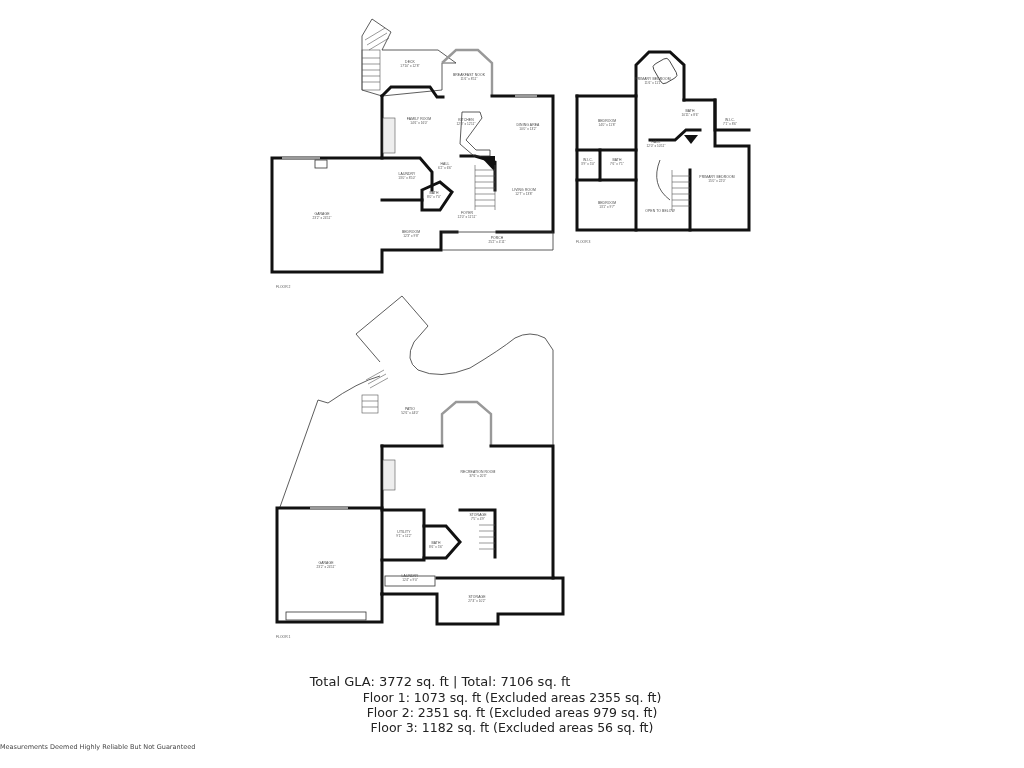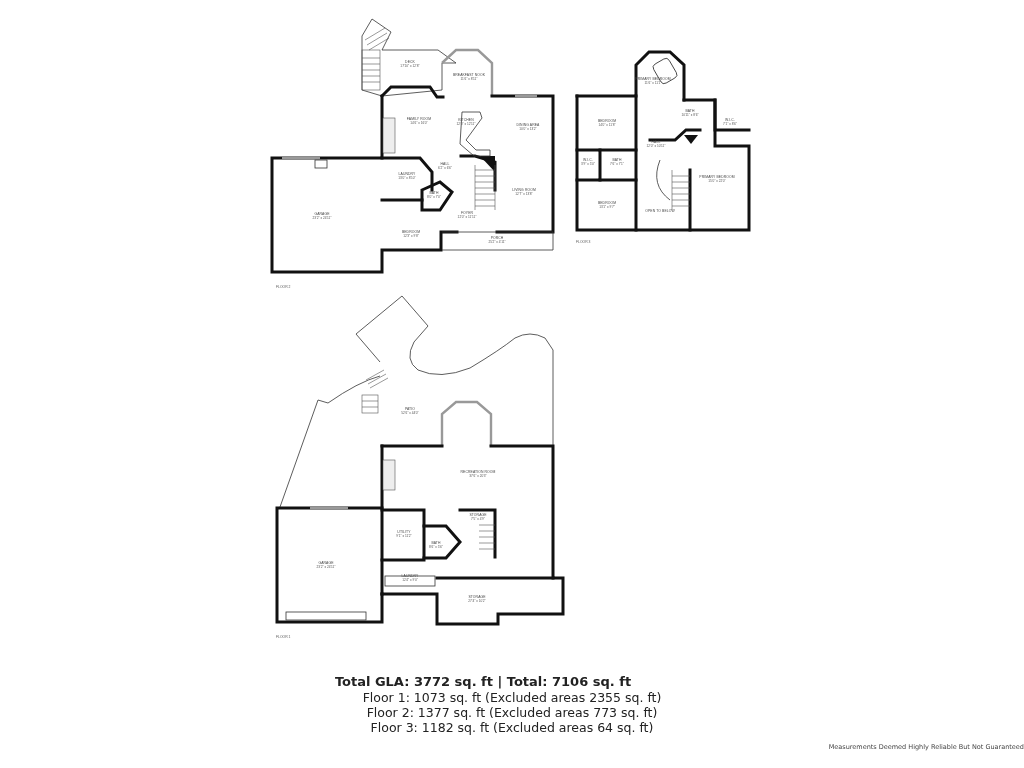--- a/index.html
+++ b/index.html
@@ -5,23 +5,23 @@
   html, body { margin:0; padding:0; background:#ffffff; }
   body { width:1024px; height:768px; position:relative; overflow:hidden; font-family:"Liberation Sans", sans-serif; }
   #plan { position:absolute; left:0; top:0; width:1024px; height:768px; }
   .wall { stroke:#111; stroke-width:3; fill:none; stroke-linecap:square; }
   .thin { stroke:#333; stroke-width:0.8; fill:none; }
   .win { stroke:#999; stroke-width:2.4; fill:none; }
   .room-label { font-family:"Liberation Sans", sans-serif; font-size:3.4px; fill:#444; text-anchor:middle; letter-spacing:0.1px; }
   .room-dim { font-family:"Liberation Sans", sans-serif; font-size:3.2px; fill:#555; text-anchor:middle; }
   .floor-tag { font-family:"Liberation Sans", sans-serif; font-size:3.4px; fill:#555; }
   .summary { position:absolute; left:0; width:1024px; text-align:center; color:#222; font-family:"DejaVu Sans", sans-serif; }
-  .summary .total { top:674px; font-weight:bold; font-size:13px; position:absolute; width:880px;padding-left:43px; }
+  .summary .total { top:674px; font-weight:normal; font-size:13px; position:absolute; width:880px; }
   .summary .line { position:absolute; width:1024px; font-size:12.5px; }
-  .disclaimer { position:absolute; top:743px; width:1024px; text-align:right; font-size:6.5px; color:#444; font-family:"DejaVu Sans", sans-serif; }
+  .disclaimer { position:absolute; top:743px; width:1024px; text-align:left; font-size:6.5px; color:#444; font-family:"DejaVu Sans", sans-serif; }
   .stairs { stroke:#555; stroke-width:0.6; fill:none; }
   .hatch { stroke:#555; stroke-width:0.6; fill:#eee; }
 </style>
 </head>
 <body>
 
 <svg id="plan" viewBox="0 0 1024 768">
 
   <g>
 
@@ -172,16 +172,16 @@
     <text class="room-label" x="410" y="577">LAUNDRY</text>
     <text class="room-dim" x="410" y="581">12'4" x 9'0"</text>
     <text class="room-label" x="477" y="598">STORAGE</text>
     <text class="room-dim" x="477" y="602">27'4" x 10'2"</text>
   </g>
 </svg>
 
 <div class="summary">
   <div class="total">Total GLA: 3772 sq. ft | Total: 7106 sq. ft</div>
   <div class="line" style="top:690px">Floor 1: 1073 sq. ft (Excluded areas 2355 sq. ft)</div>
-  <div class="line" style="top:705px">Floor 2: 1377 sq. ft (Excluded areas 773 sq. ft)</div>
-  <div class="line" style="top:720px">Floor 3: 1182 sq. ft (Excluded areas 64 sq. ft)</div>
+  <div class="line" style="top:705px">Floor 2: 2351 sq. ft (Excluded areas 979 sq. ft)</div>
+  <div class="line" style="top:720px">Floor 3: 1182 sq. ft (Excluded areas 56 sq. ft)</div>
 </div>
 <div class="disclaimer">Measurements Deemed Highly Reliable But Not Guaranteed</div>
 
 </body></html>

